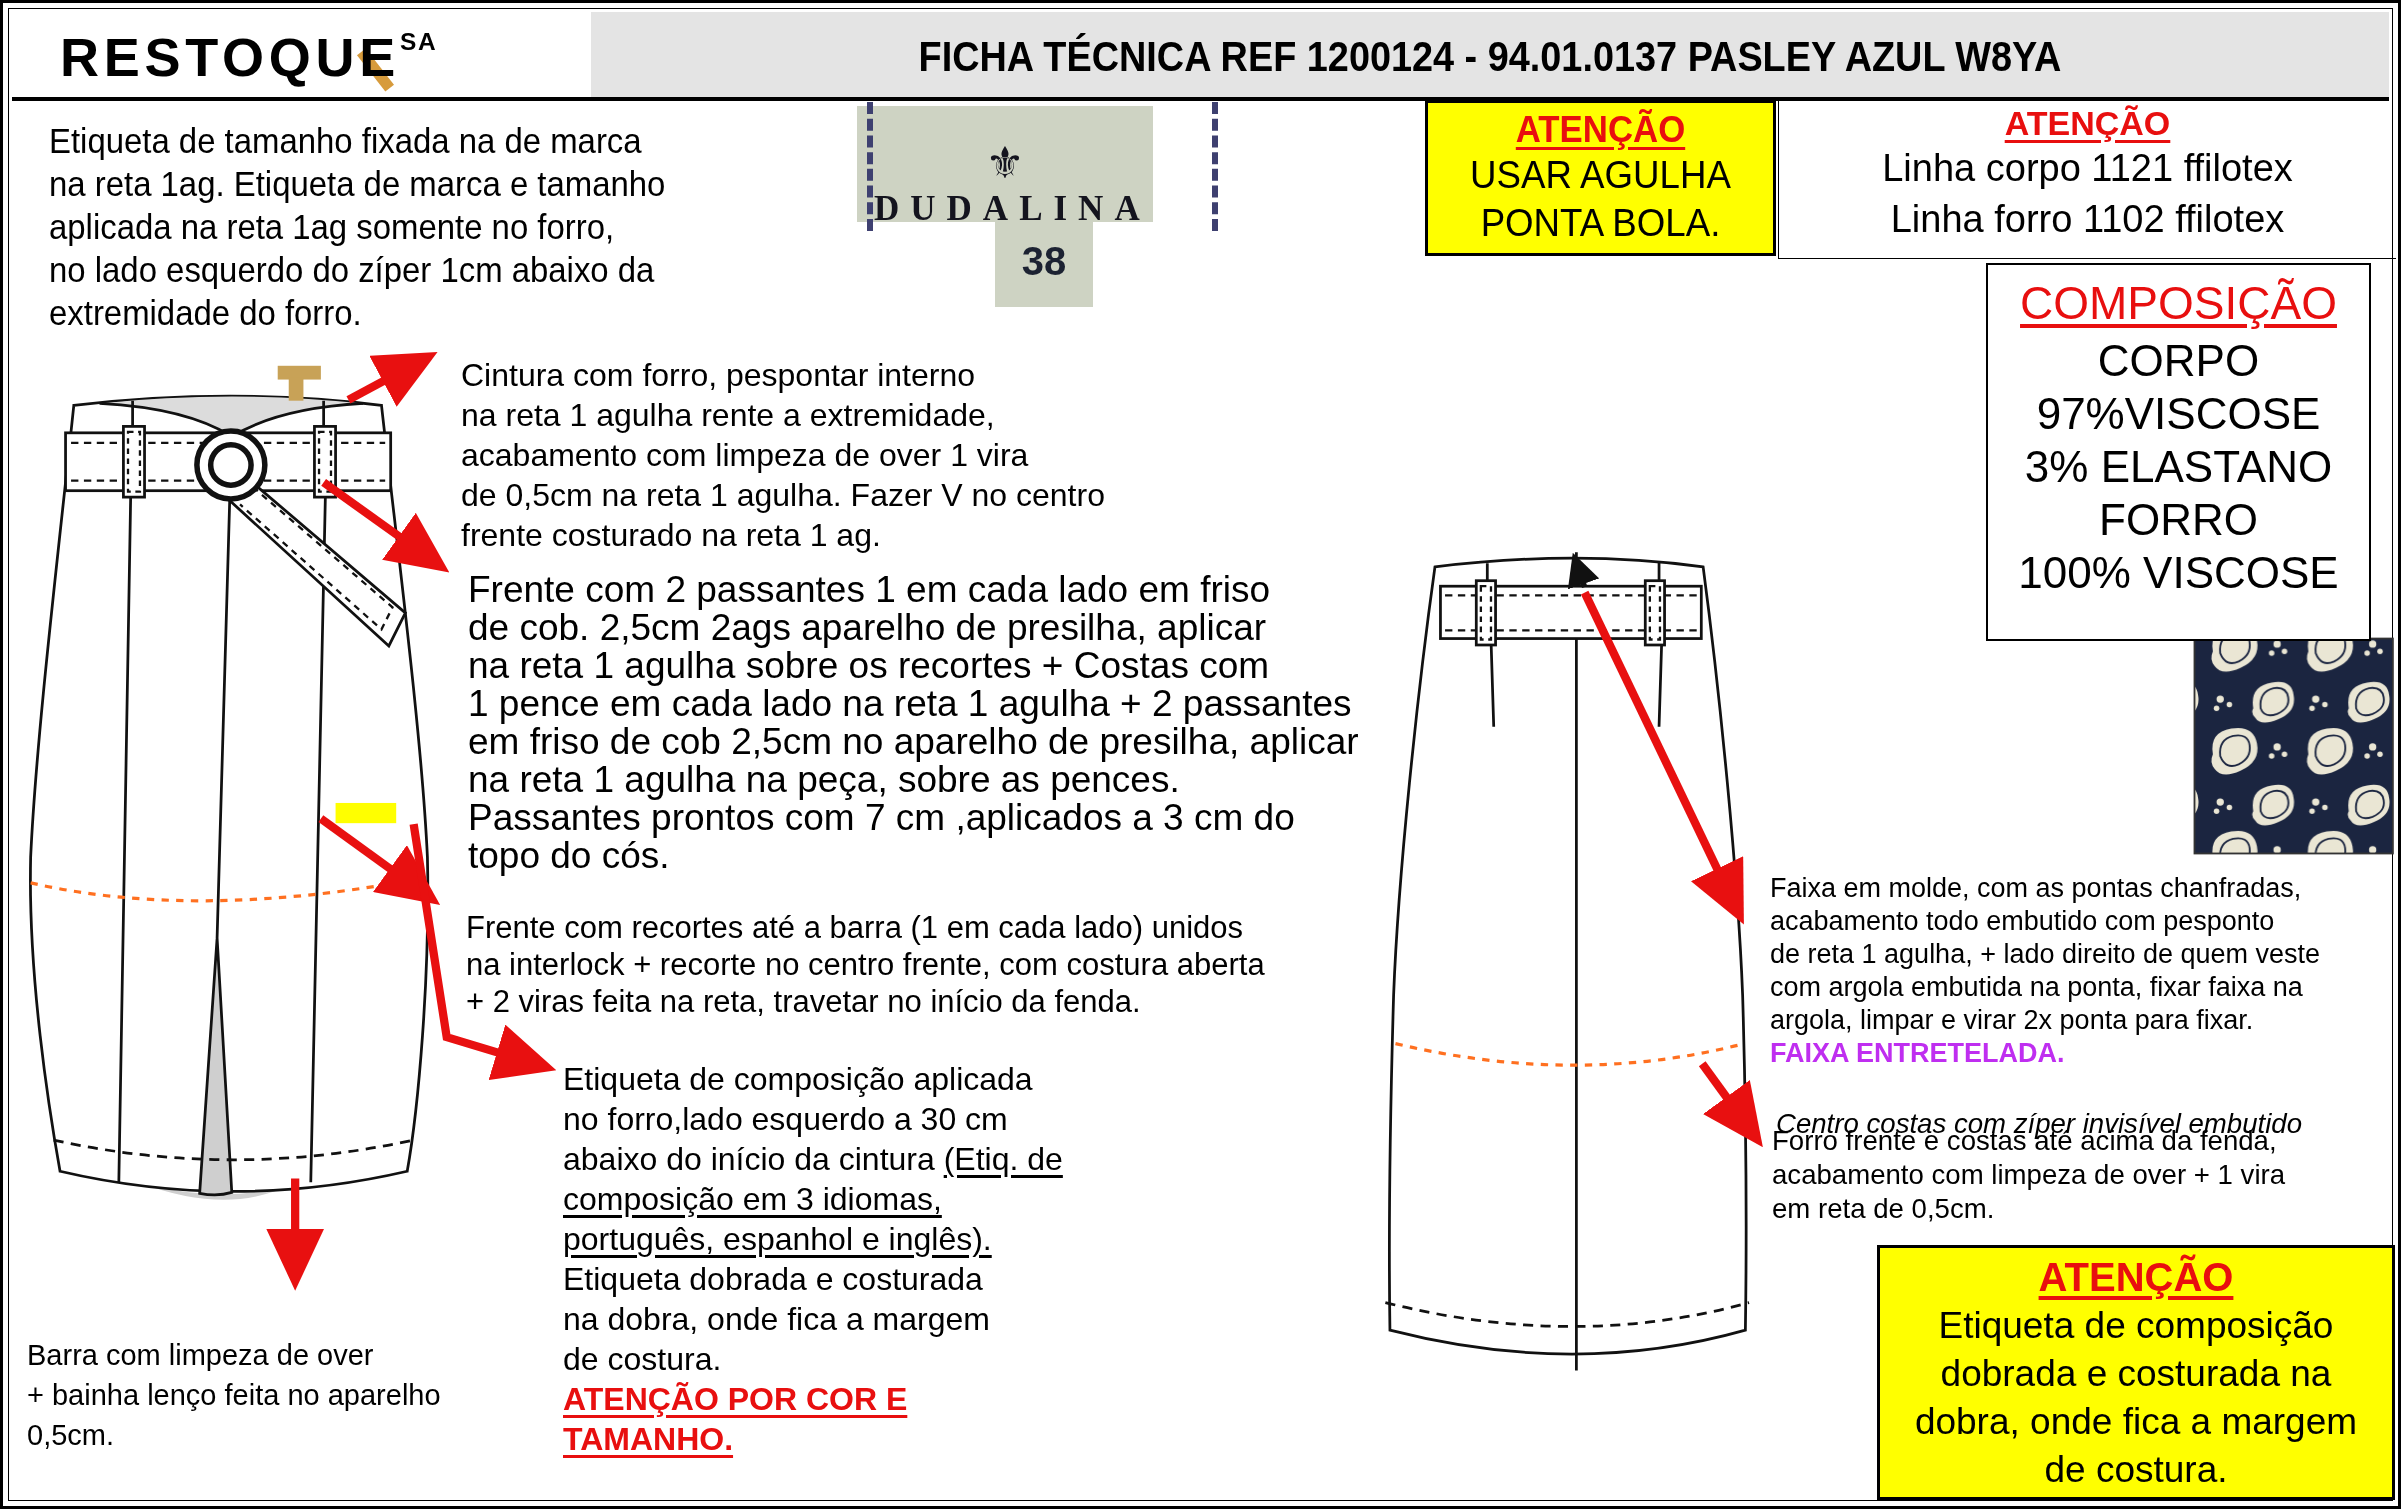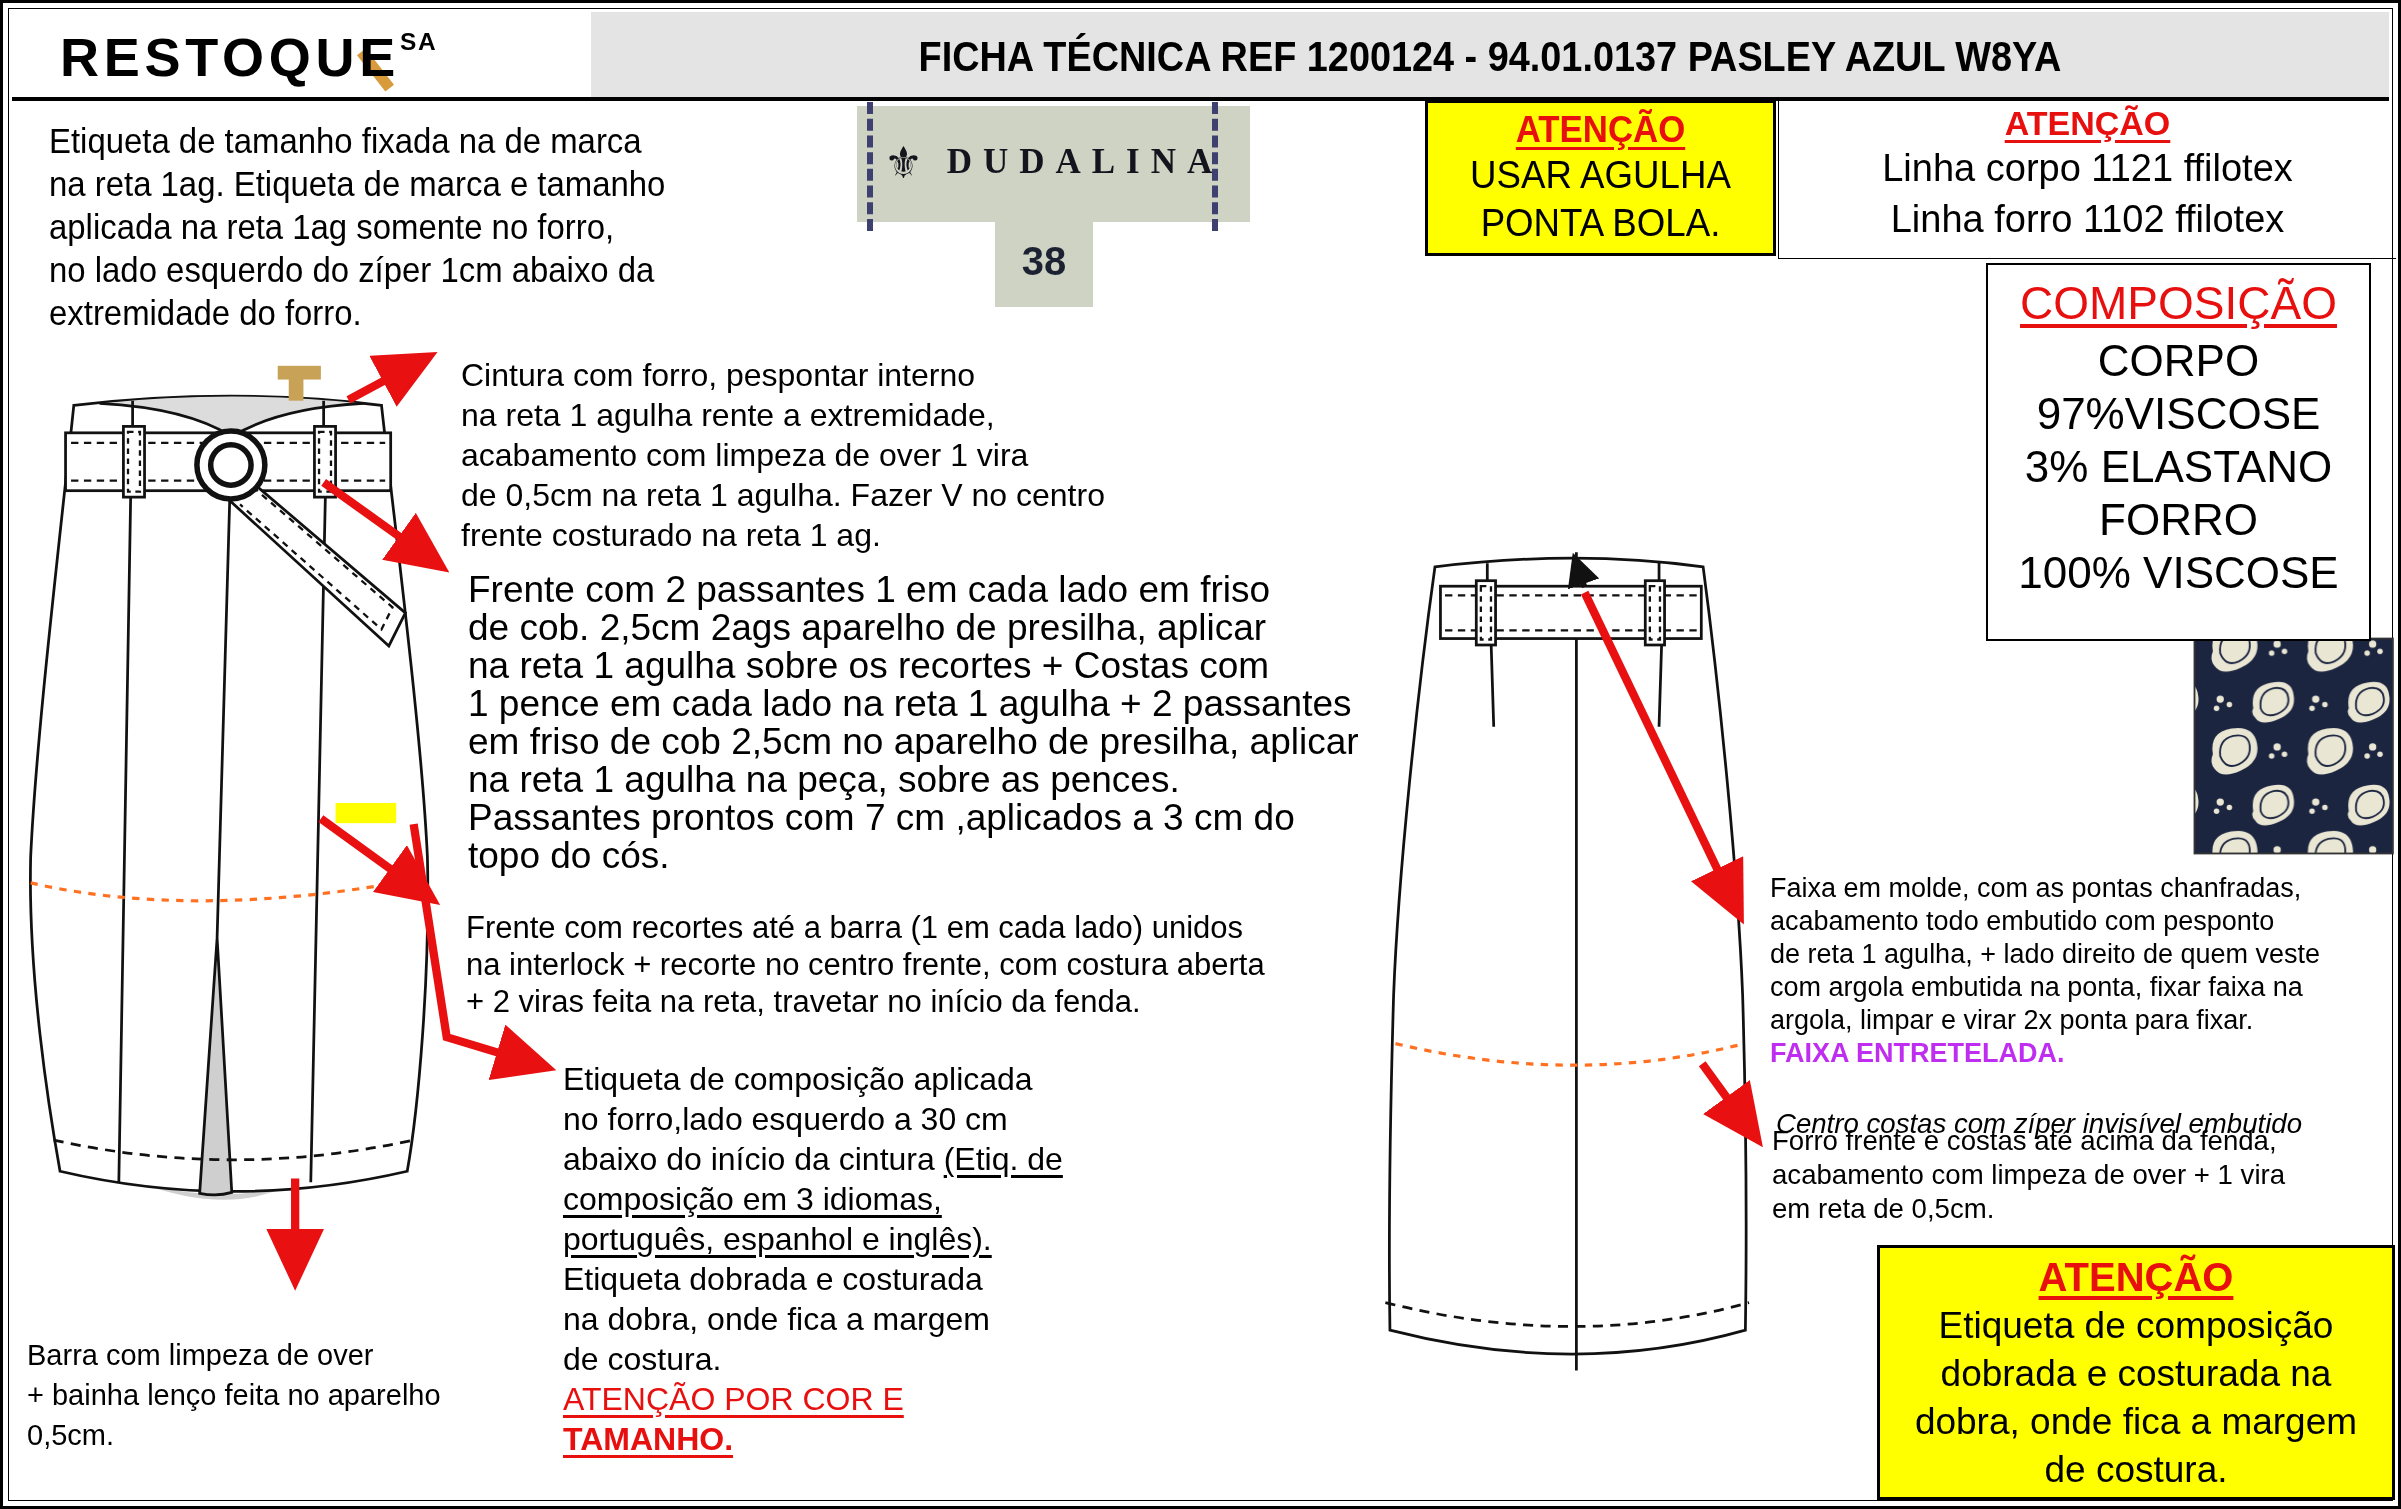--- a/index.html
+++ b/index.html
@@ -127,21 +127,21 @@
 
   <div class="abs" style="left:9.2px;top:9.2px;width:579px;height:85px;background:#fff;z-index:2;">
     <span class="qslash" style="left:358px;top:35px;"></span>
     <div id="logo" class="abs" style="left:48px;top:14.7px;"><span>RESTOQUE</span><sup>SA</sup></div>
   </div>
   <div class="abs hdr-gray" style="left:588px;top:9.2px;right:9.2px;height:85px;z-index:2;">
     <div id="title" class="abs center" style="left:0;right:0;top:20px;">FICHA TÉCNICA REF 1200124 - 94.01.0137 PASLEY AZUL W8YA</div>
   </div>
   <div class="abs" style="left:9.2px;right:9.2px;top:94px;height:3.7px;background:#000;z-index:2;"></div>
 
-  <div class="abs" style="left:854px;top:103px;width:393px;height:116px;background:#ced3c3;z-index:2;">
+  <div class="abs" style="left:854px;top:103px;width:296px;height:116px;background:#ced3c3;z-index:2;">
     <div class="abs center" style="left:0;right:0;top:31px;font-family:'Liberation Serif','DejaVu Serif',serif;font-size:35px;color:#14141e;">
       <span style="font-size:44px;vertical-align:-5.5px;">⚜</span>
       <span style="letter-spacing:11px;margin-left:14.7px;font-weight:bold;">DUDALINA</span>
     </div>
   </div>
   <div class="abs" style="left:864px;top:99px;height:129px;border-left:6.4px dashed #3e4070;z-index:3;"></div>
   <div class="abs" style="left:1209px;top:99px;height:129px;border-left:6.4px dashed #3e4070;z-index:3;"></div>
   <div class="abs center" style="left:992px;top:219px;width:98px;height:85px;background:#ced3c3;z-index:2;">
     <div style="margin-top:16.5px;font-size:40px;font-weight:bold;color:#1c2232;">38</div>
   </div>
@@ -195,21 +195,21 @@
 
   <div class="abs" style="left:560px;top:1056px;font-size:32px;line-height:40px;z-index:2;">
     <div class="ann-line">Etiqueta de composição aplicada</div>
     <div class="ann-line">no forro,lado esquerdo a 30 cm</div>
     <div class="ann-line"><span>abaixo do início da cintura </span><span class="uu">(Etiq. de</span></div>
     <div class="ann-line uu">composição em 3 idiomas,</div>
     <div class="ann-line uu">português, espanhol e inglês).</div>
     <div class="ann-line">Etiqueta dobrada e costurada</div>
     <div class="ann-line">na dobra, onde fica a margem</div>
     <div class="ann-line">de costura.</div>
-    <div class="ann-line red uu" style="font-weight:normal;">ATENÇÃO POR COR E</div>
+    <div class="ann-line red uu" style="font-weight:bold;">ATENÇÃO POR COR E</div>
     <div class="ann-line red uu" style="font-weight:bold;">TAMANHO.</div>
   </div>
 
   <div class="abs ml" style="left:24px;top:1332px;font-size:29px;line-height:40px;z-index:2;">Barra com limpeza de over
 + bainha lenço feita no aparelho
 0,5cm.</div>
 
   <div class="abs" style="left:1767px;top:869px;font-size:27px;line-height:33px;z-index:2;">
     <div class="ann-line">Faixa em molde, com as pontas chanfradas,</div>
     <div class="ann-line">acabamento todo embutido com pesponto</div>

